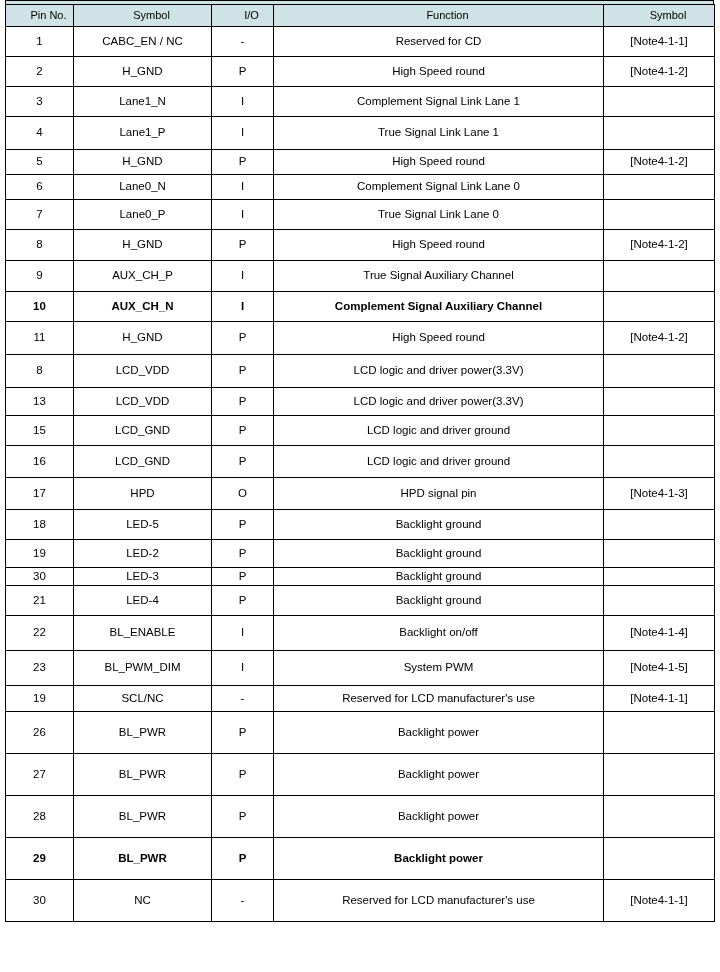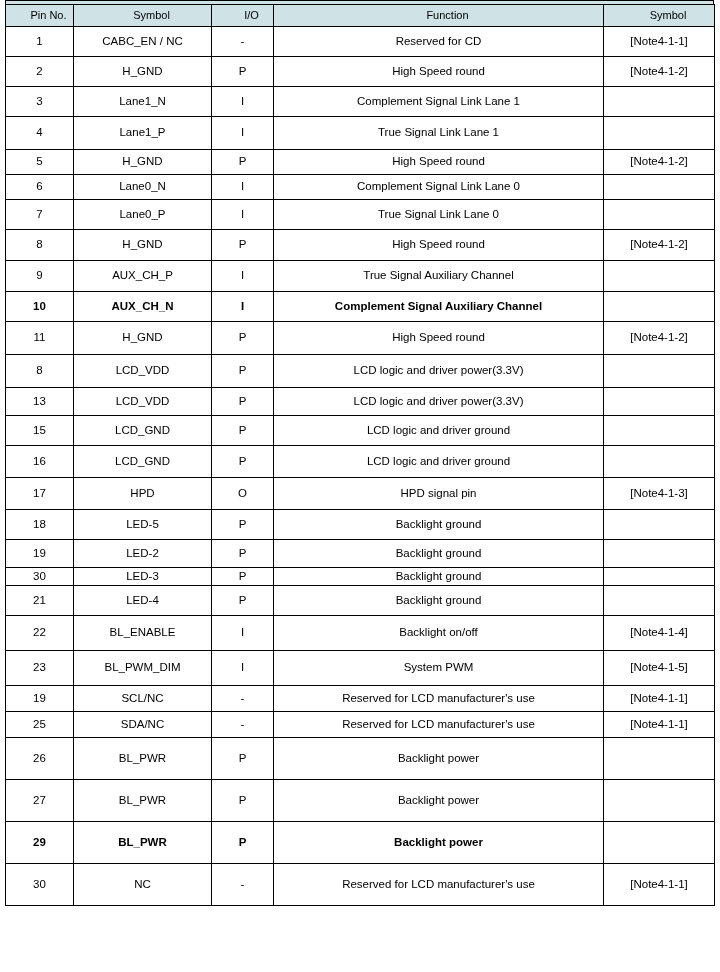--- a/index.html
+++ b/index.html
@@ -242,36 +242,36 @@
           <td>System PWM</td>
           <td>[Note4-1-5]</td>
         </tr>
         <tr style="height: 26px;">
           <td>19</td>
           <td>SCL/NC</td>
           <td>-</td>
           <td>Reserved for LCD manufacturer's use</td>
           <td>[Note4-1-1]</td>
         </tr>
-        <tr style="height: 26px;">
-          <td>25</td>
-          <td>SDA/NC</td>
-          <td>-</td>
-          <td>Reserved for LCD manufacturer's use</td>
-          <td>[Note4-1-1]</td>
-        </tr>
         <tr style="height: 42px;">
           <td>26</td>
           <td>BL_PWR</td>
           <td>P</td>
           <td>Backlight power</td>
           <td></td>
         </tr>
         <tr style="height: 42px;">
           <td>27</td>
+          <td>BL_PWR</td>
+          <td>P</td>
+          <td>Backlight power</td>
+          <td></td>
+        </tr>
+        <tr style="height: 42px;">
+          <td>28</td>
           <td>BL_PWR</td>
           <td>P</td>
           <td>Backlight power</td>
           <td></td>
         </tr>
         <tr style="height: 42px; font-weight: bold;">
           <td>29</td>
           <td>BL_PWR</td>
           <td>P</td>
           <td>Backlight power</td>

